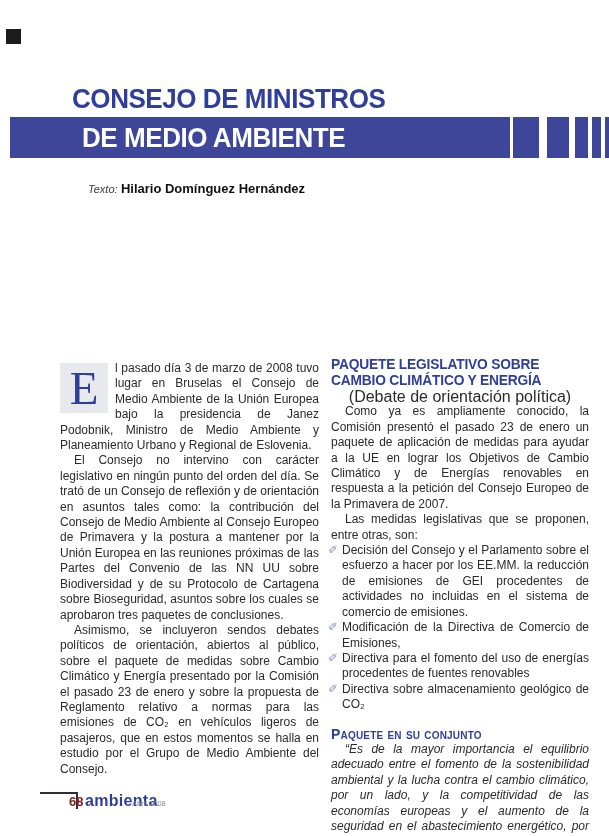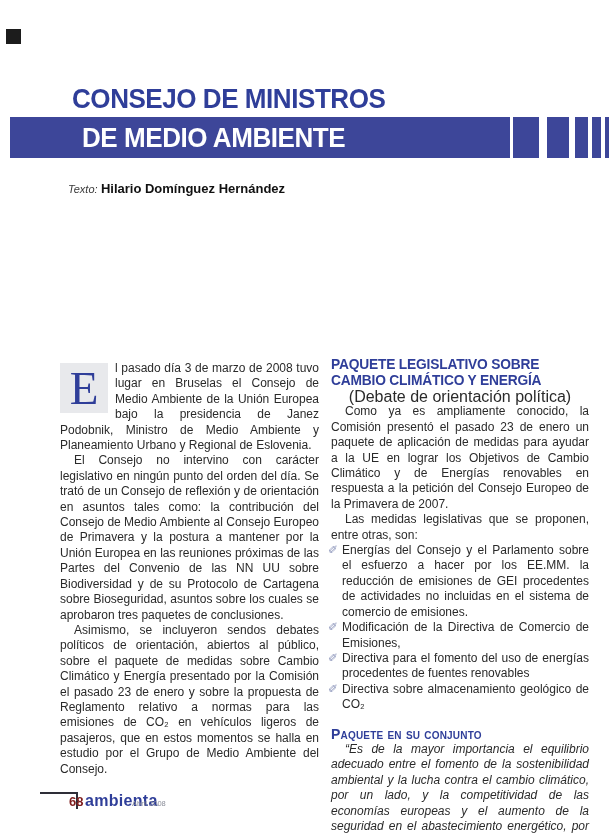--- a/index.html
+++ b/index.html
@@ -51,21 +51,21 @@
   }
   .deco-block { position: absolute; top: 117px; height: 41px; background: #3d4699; }
   .deco-1 { left: 513px; width: 26px; }
   .deco-2 { left: 547px; width: 22px; }
   .deco-3 { left: 575px; width: 13px; }
   .deco-4 { left: 592px; width: 9px; }
   .deco-5 { left: 605px; width: 4px; }
   
   .byline {
     position: absolute;
-    left: 68px; top: 181px;
+    left: 88px; top: 181px;
     font-size: 12px;
     white-space: nowrap;
     text-align: center;
   }
   .byline .label { font-style: italic; font-size: 11px; color: #3a3a3a; }
   .byline .name  { font-weight: 700; font-size: 13px; color: #111111; }
   
   .col {
     position: absolute;
     width: 259px;
@@ -176,21 +176,21 @@
 
   <div class="col col-right">
     <div class="section-heading">PAQUETE LEGISLATIVO SOBRE</div>
     <div class="section-heading">CAMBIO CLIMÁTICO Y ENERGÍA</div>
     <p class="section-subtitle">(Debate de orientación política)</p>
     <p class="indent">Como ya es ampliamente conocido, la Comisión presentó el pasado 23 de enero un paquete de aplicación de medidas para ayudar a la UE en lograr los Objetivos de Cambio Climático y de Energías renovables en respuesta a la petición del Consejo Europeo de la Primavera de 2007.</p>
     <p class="indent">Las medidas legislativas que se proponen, entre otras, son:</p>
 
     <div class="bullet">
       <span class="glyph">✐</span>
-      <span>Energías del Consejo y el Parlamento sobre el esfuerzo a hacer por los EE.MM. la reducción de emisiones de GEI procedentes de actividades no incluidas en el sistema de comercio de emisiones.</span>
+      <span>Decisión del Consejo y el Parlamento sobre el esfuerzo a hacer por los EE.MM. la reducción de emisiones de GEI procedentes de actividades no incluidas en el sistema de comercio de emisiones.</span>
     </div>
     <div class="bullet">
       <span class="glyph">✐</span>
       <span>Modificación de la Directiva de Comercio de Emisiones,</span>
     </div>
     <div class="bullet">
       <span class="glyph">✐</span>
       <span>Directiva para el fomento del uso de energías procedentes de fuentes renovables</span>
     </div>
     <div class="bullet">

